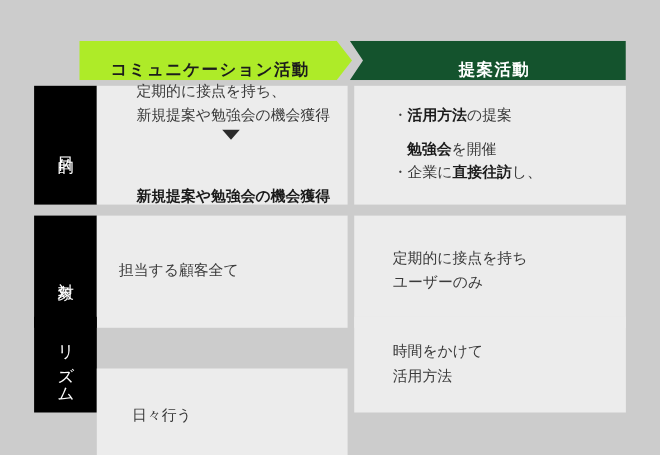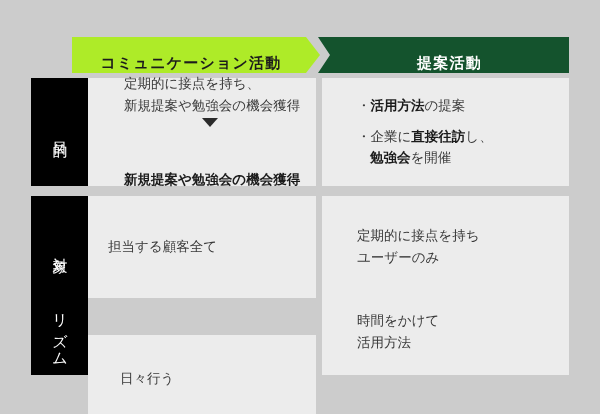--- a/index.html
+++ b/index.html
@@ -145,22 +145,22 @@
     <div class="cell cell-left">
       <div class="line">定期的に接点を持ち、</div>
       <div class="line">新規提案や勉強会の機会獲得</div>
       <div class="arrow-down"></div>
       <div class="line strong">新規提案や勉強会の機会獲得</div>
     </div>
 
     <div class="cell cell-right">
       <span class="bullet-line"><span>・</span><span class="strong">活用方法</span><span>の提案</span></span>
       <div class="bullet-gap"></div>
+      <span class="bullet-line indent"><span class="strong">勉強会</span><span>を開催</span></span>
       <span class="bullet-line"><span>・</span><span>企業に</span><span class="strong">直接往訪</span><span>し、</span></span>
-      <span class="bullet-line indent"><span class="strong">勉強会</span><span>を開催</span></span>
     </div>
   </div>
 
   <div class="row row-2">
     <div class="rowlabel">
       <span>対象</span>
     </div>
     <div class="cell cell-left">
       <div class="line">担当する顧客全て</div>
     </div>

